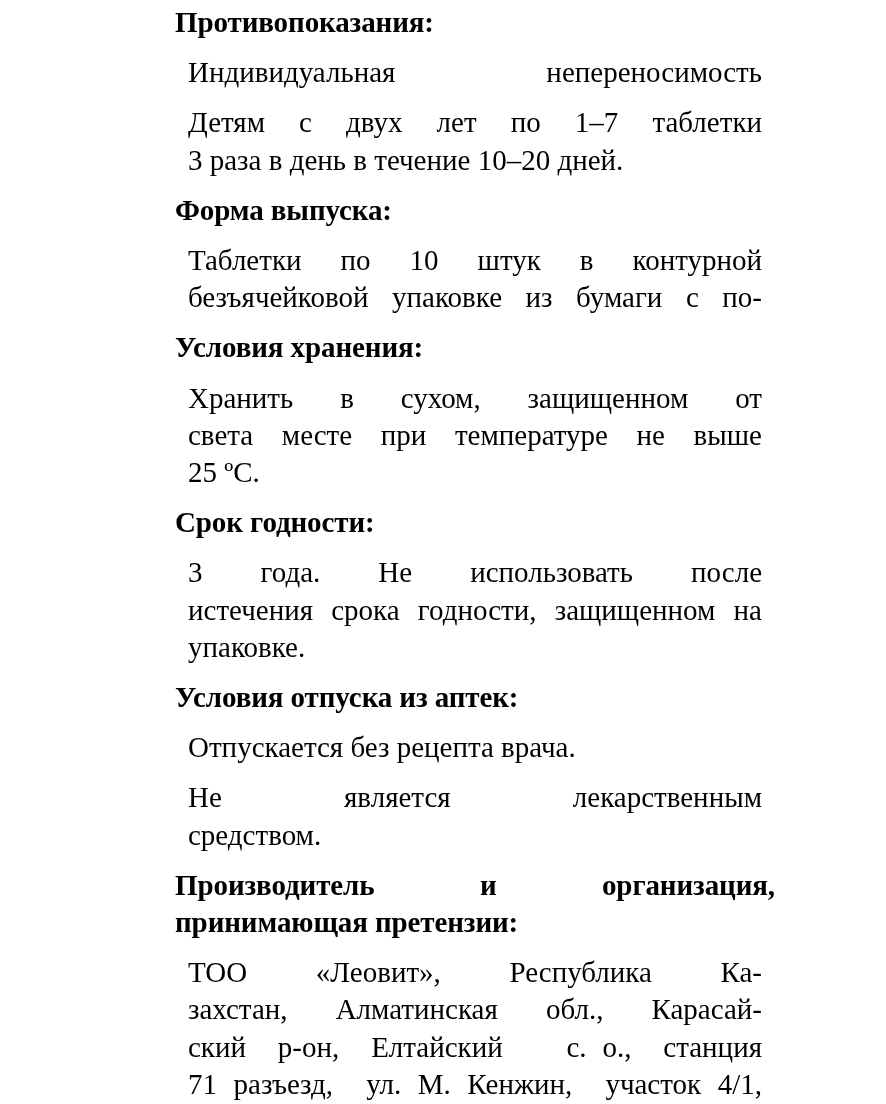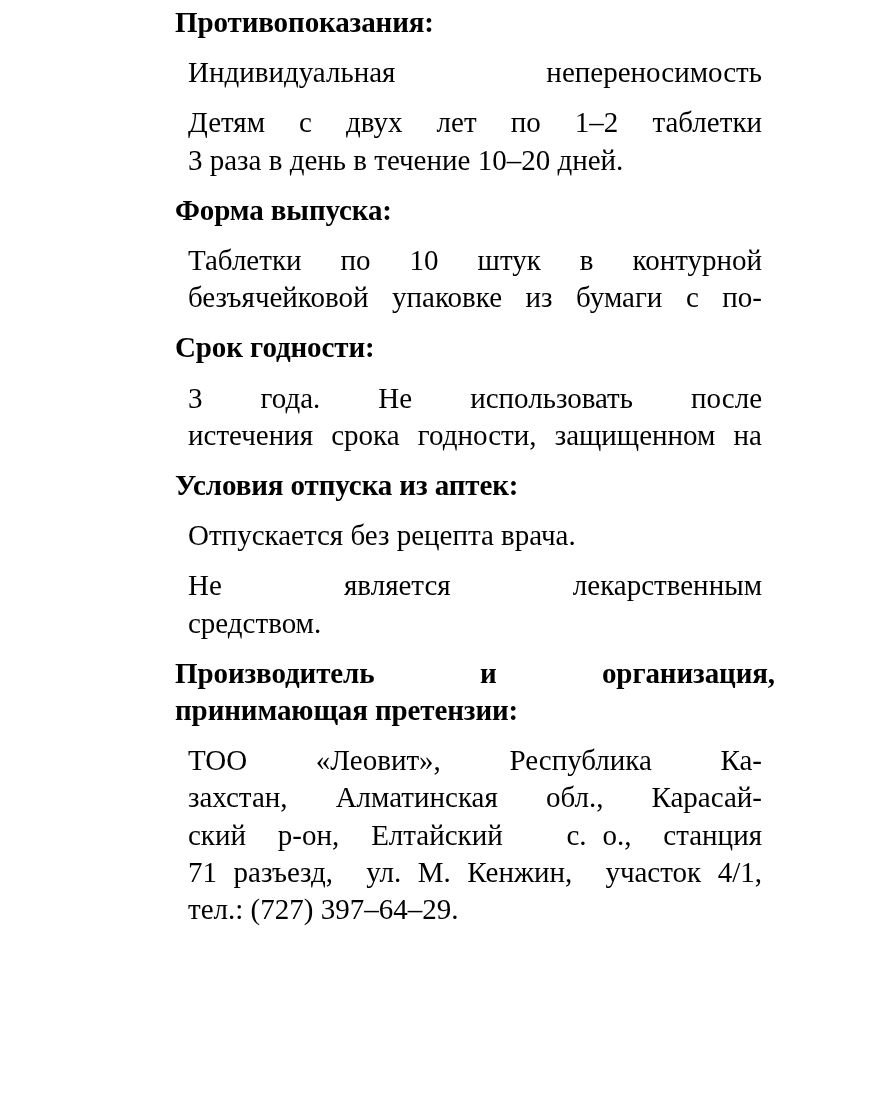--- a/index.html
+++ b/index.html
@@ -82,43 +82,54 @@
       <div class="heading">
         <span class="line bold">Противопоказания:</span>
       </div>
       <div class="body-text">
         <span class="line indent">Индивидуальная     непереносимость</span>
       </div>
     </div>
 
     <div class="section">
       <div class="body-text">
-        <span class="line indent">Детям  с  двух  лет  по  1–2  таблетки</span>
+        <span class="line indent">Детям  с  двух  лет  по  1–7  таблетки</span>
         <span class="line nofill">3 раза в день в течение 10–20 дней.</span>
       </div>
     </div>
 
     <div class="section">
       <div class="heading">
         <span class="line bold">Форма выпуска:</span>
       </div>
       <div class="body-text">
         <span class="line indent">Таблетки  по  10  штук  в  контурной</span>
         <span class="line">безъячейковой упаковке из бумаги с по-</span>
       </div>
     </div>
 
+    <div class="section">
+      <div class="heading">
+        <span class="line bold">Условия хранения:</span>
+      </div>
+      <div class="body-text">
+        <span class="line indent">Хранить  в  сухом,  защищенном  от</span>
+        <span class="line">света  месте  при  температуре  не  выше</span>
+        <span class="line nofill">25 ºС.</span>
+      </div>
+    </div>
 
     <div class="section">
       <div class="heading">
         <span class="line bold">Срок годности:</span>
       </div>
       <div class="body-text">
         <span class="line indent">3    года.    Не    использовать    после</span>
         <span class="line">истечения срока годности, защищенном на</span>
+        <span class="line nofill">упаковке.</span>
       </div>
     </div>
 
     <div class="section">
       <div class="heading">
         <span class="line bold">Условия отпуска из аптек:</span>
       </div>
       <div class="body-text">
         <span class="line nofill indent">Отпускается без рецепта врача.</span>
       </div>

